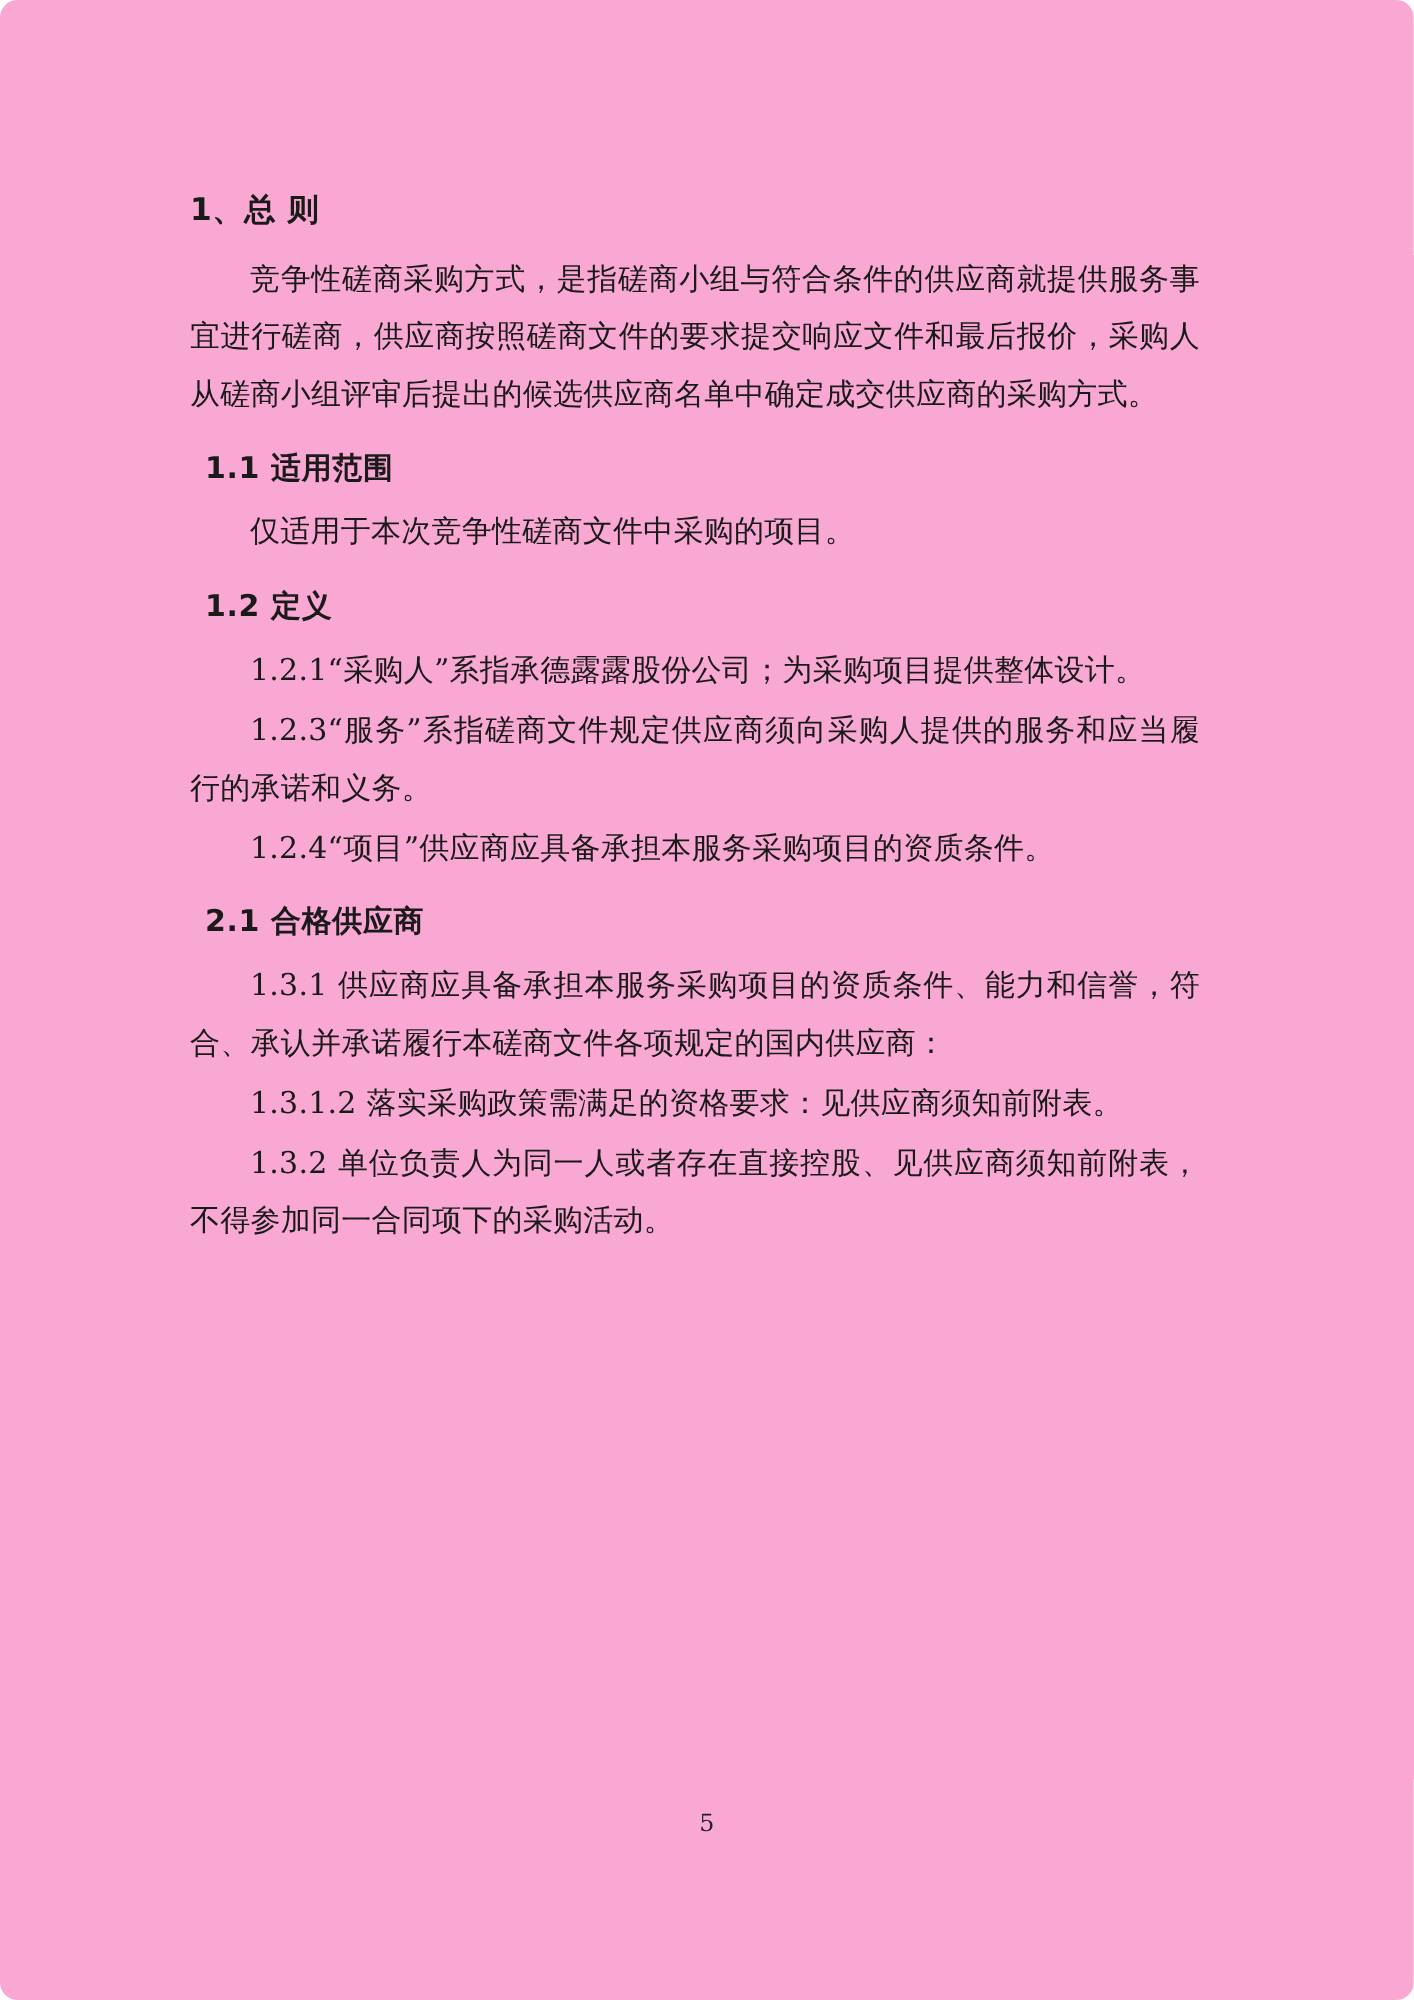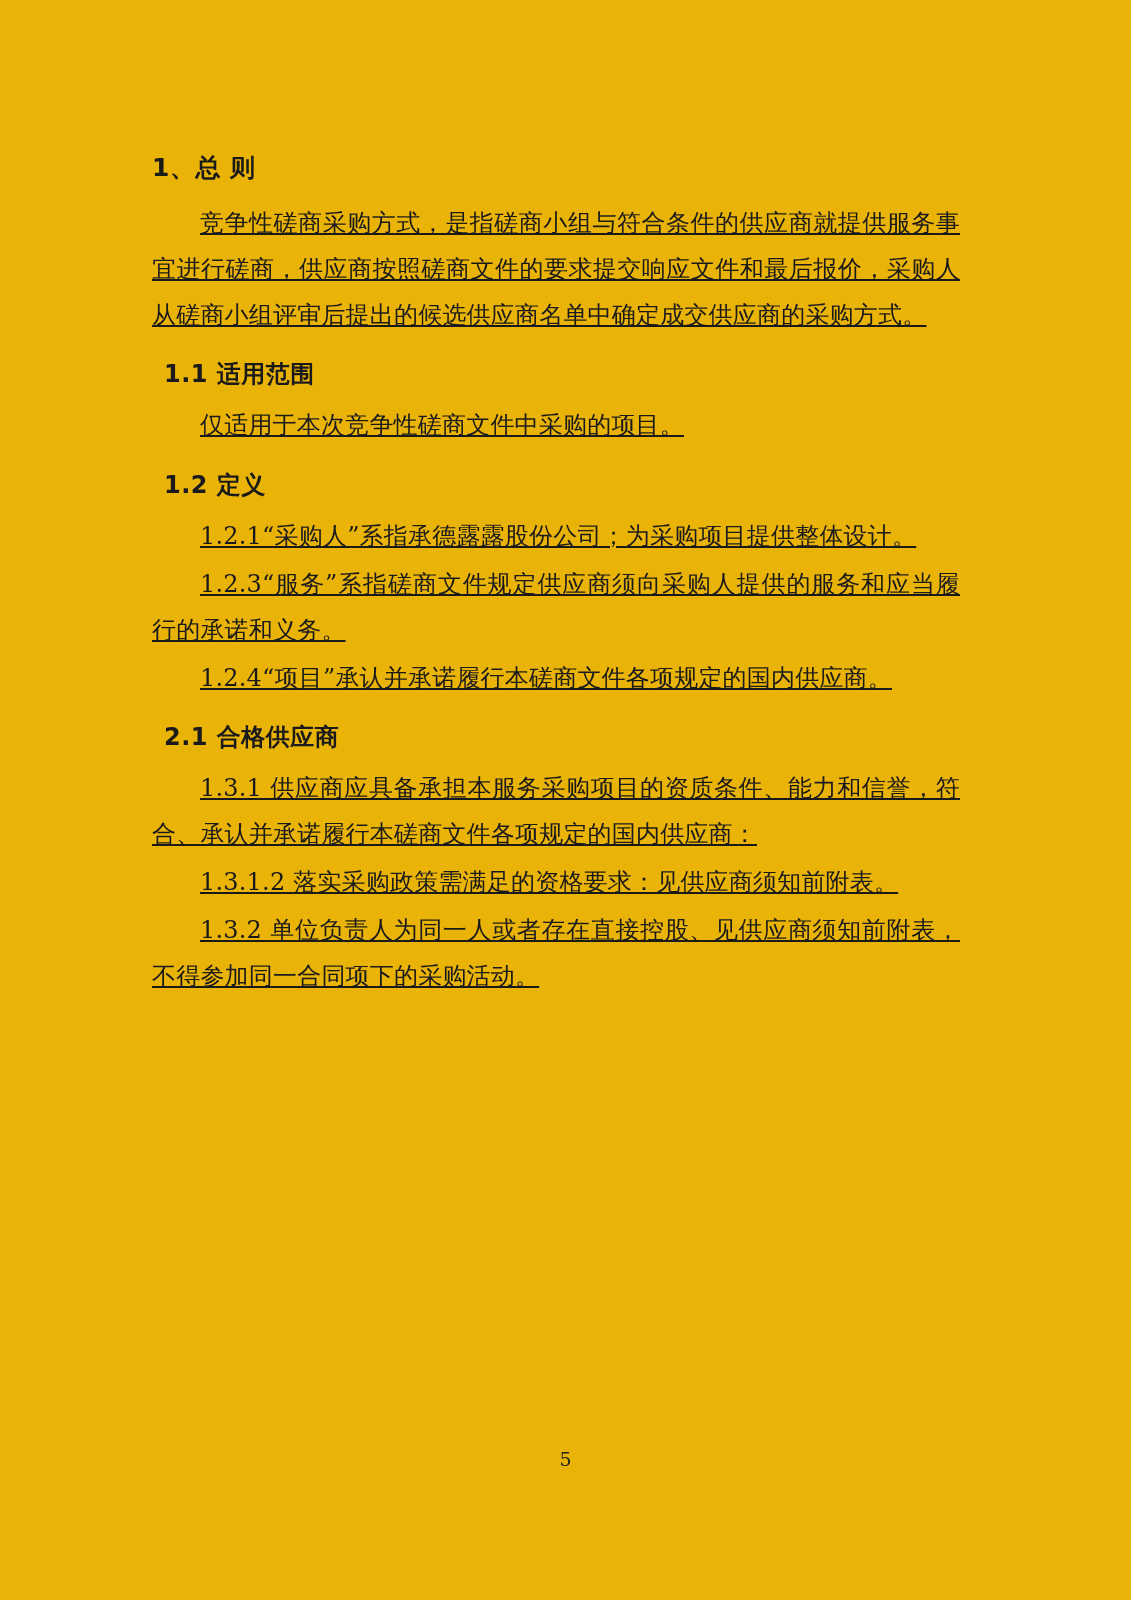--- a/index.html
+++ b/index.html
@@ -4,25 +4,26 @@
 <style>
   html, body {
     margin: 0;
     padding: 0;
     background: #ffffff;
   }
   .page {
     position: relative;
     width: 1131px;
     height: 1600px;
-    background: #eab308;
+    background: #f9a8d4;
     box-sizing: border-box;
     font-family: "DejaVu Serif", serif;
     color: #1a1a1a;
     overflow: hidden;
+    border-radius: 14px;
   }
   .content {
     position: absolute;
     left: 152px;
     top: 150px;
     width: 808px;
   }
   .h-section {
     font-family: "DejaVu Sans", sans-serif;
     font-weight: bold;
@@ -40,21 +41,20 @@
     letter-spacing: 0.5px;
   }
   p.body {
     font-size: 24px;
     line-height: 1.92;
     margin: 0 0 2px 0;
     text-align: justify;
     text-justify: inter-ideograph;
     text-indent: 2em;
     letter-spacing: 0.2px;
-    text-decoration: underline;
   }
   .page-number {
     position: absolute;
     left: 0;
     right: 0;
     top: 1448px;
     text-align: center;
     font-size: 19px;
     font-family: "DejaVu Serif", serif;
     color: #222;
@@ -71,21 +71,21 @@
     <p class="body">竞争性磋商采购方式，是指磋商小组与符合条件的供应商就提供服务事宜进行磋商，供应商按照磋商文件的要求提交响应文件和最后报价，采购人从磋商小组评审后提出的候选供应商名单中确定成交供应商的采购方式。</p>
 
     <h2 class="h-sub">1.1 适用范围</h2>
 
     <p class="body">仅适用于本次竞争性磋商文件中采购的项目。</p>
 
     <h2 class="h-sub">1.2 定义</h2>
 
     <p class="body">1.2.1“采购人”系指承德露露股份公司；为采购项目提供整体设计。</p>
     <p class="body">1.2.3“服务”系指磋商文件规定供应商须向采购人提供的服务和应当履行的承诺和义务。</p>
-    <p class="body">1.2.4“项目”承认并承诺履行本磋商文件各项规定的国内供应商。</p>
+    <p class="body">1.2.4“项目”供应商应具备承担本服务采购项目的资质条件。</p>
 
     <h2 class="h-sub">2.1 合格供应商</h2>
 
     <p class="body">1.3.1 供应商应具备承担本服务采购项目的资质条件、能力和信誉，符合、承认并承诺履行本磋商文件各项规定的国内供应商：</p>
     <p class="body">1.3.1.2 落实采购政策需满足的资格要求：见供应商须知前附表。</p>
     <p class="body">1.3.2 单位负责人为同一人或者存在直接控股、见供应商须知前附表，不得参加同一合同项下的采购活动。</p>
 
   </div>
 
   <div class="page-number">5</div>

